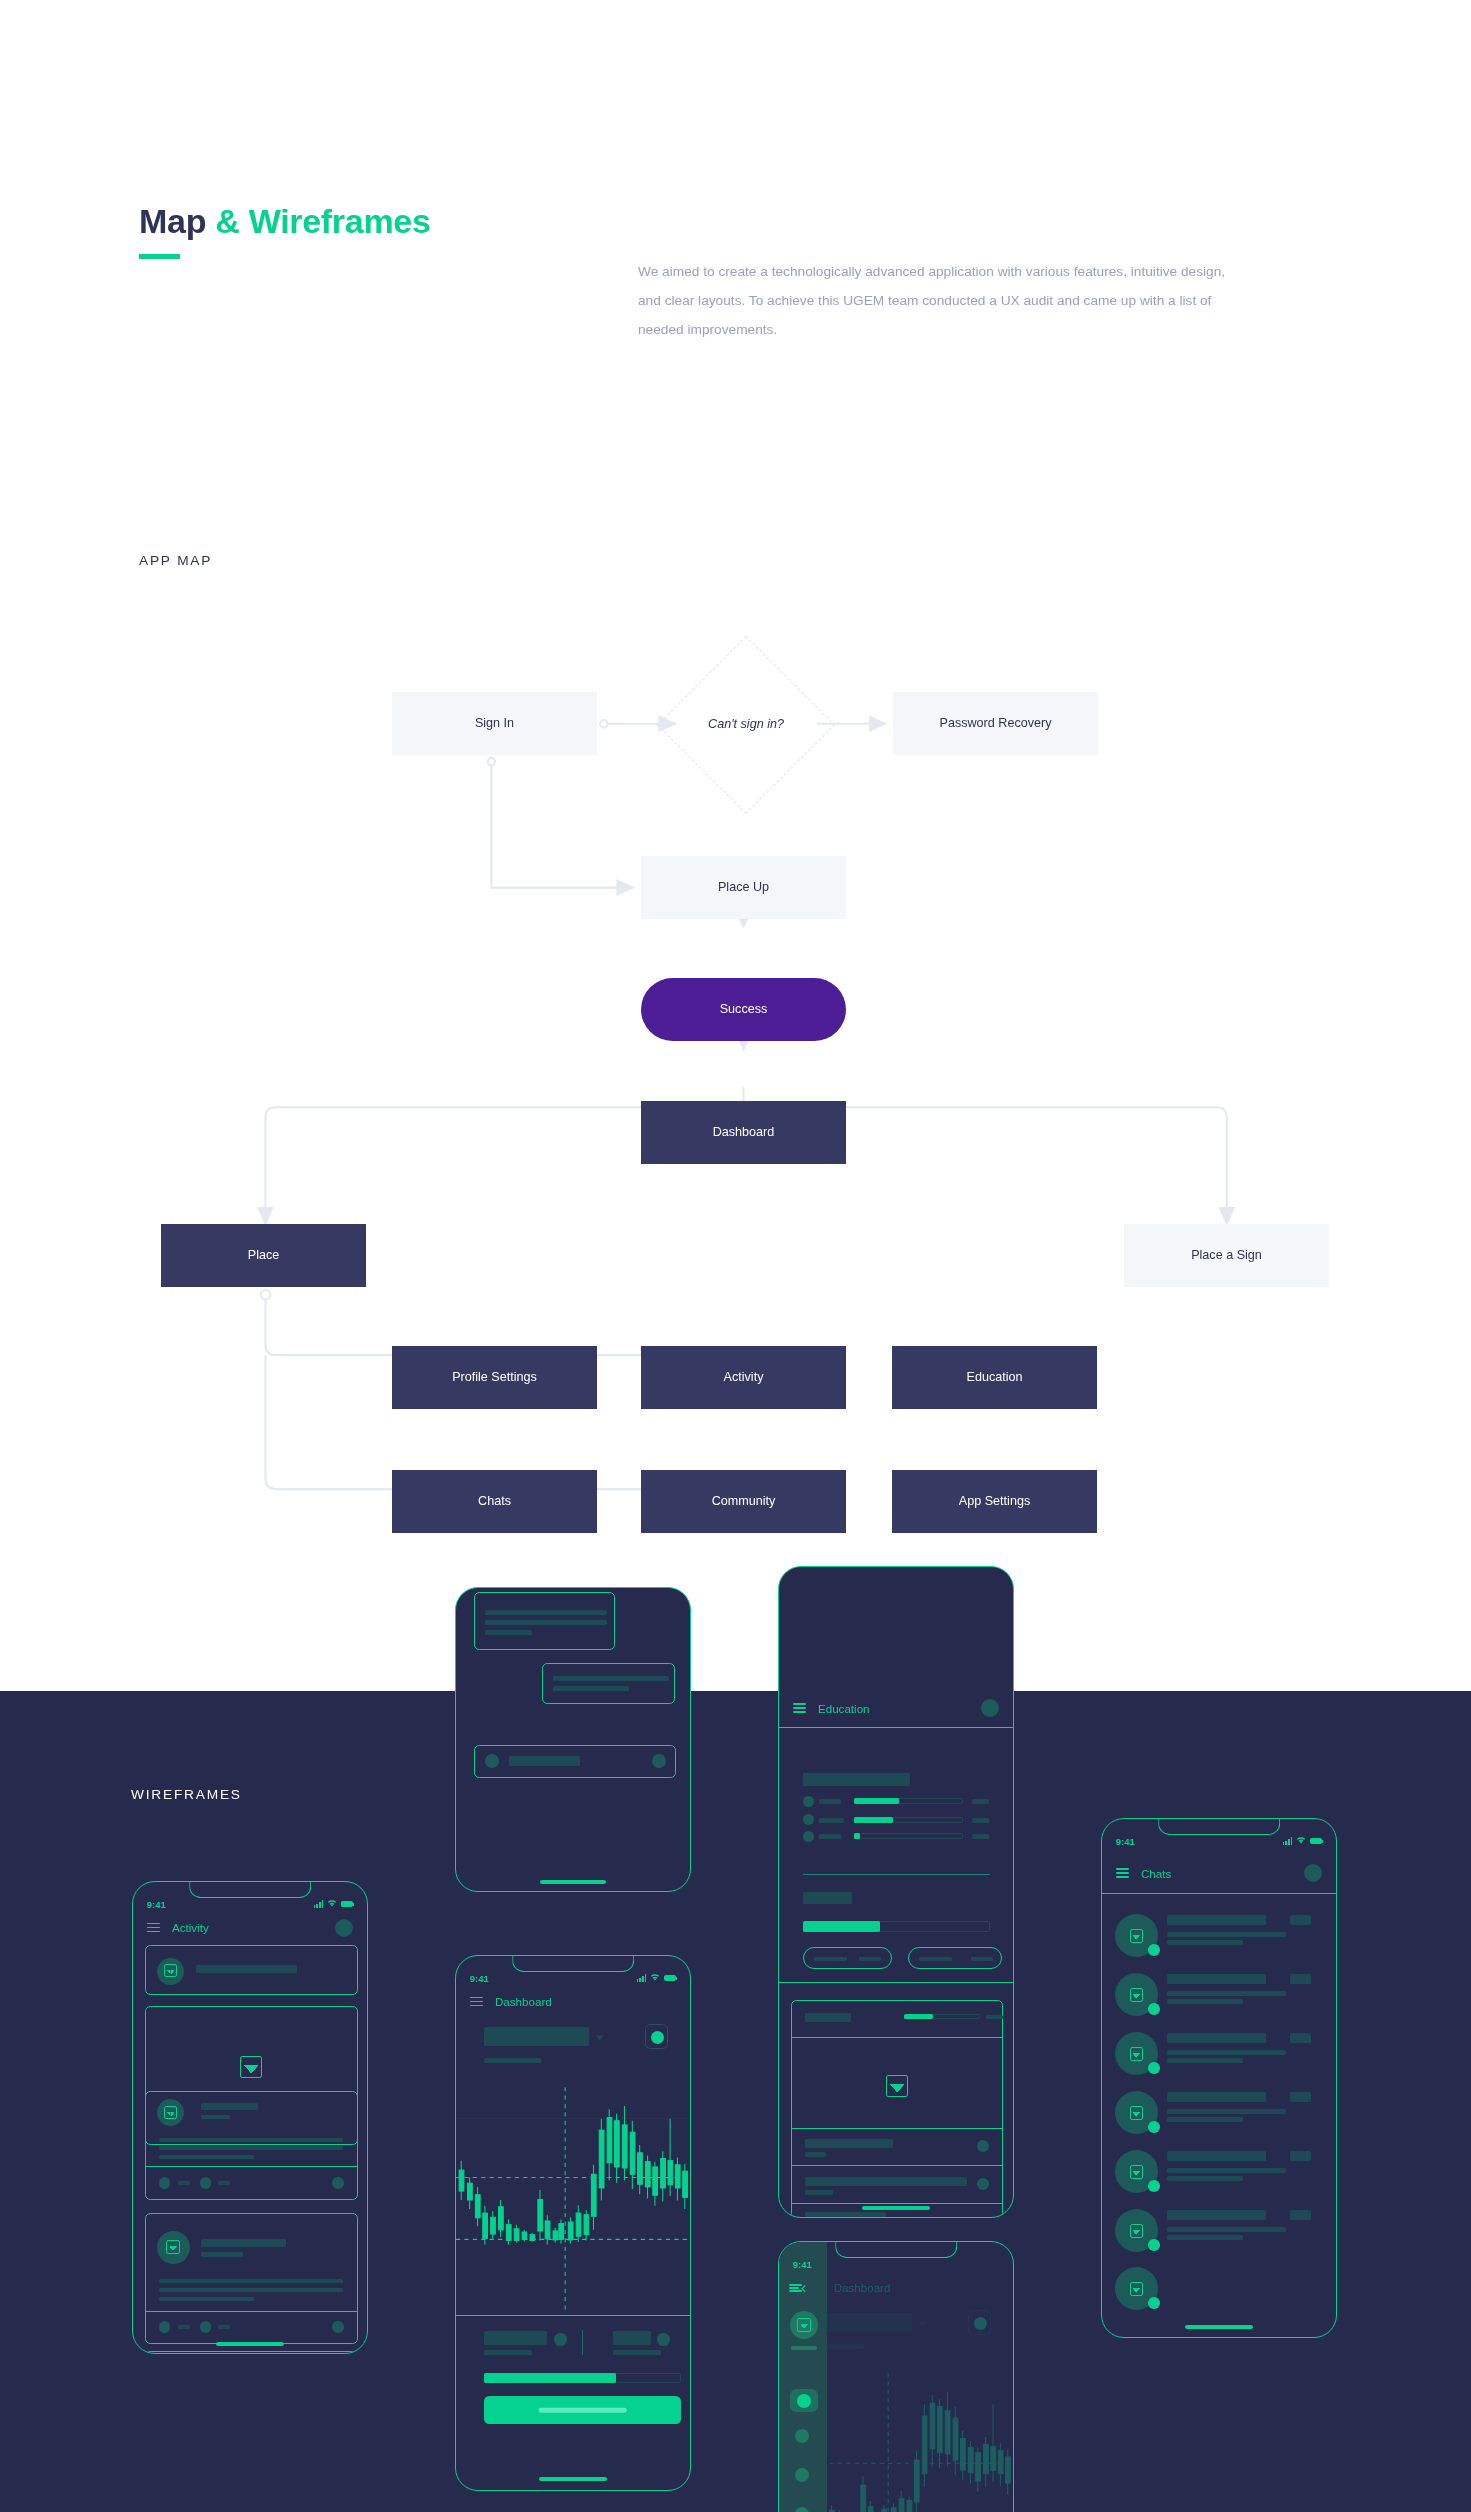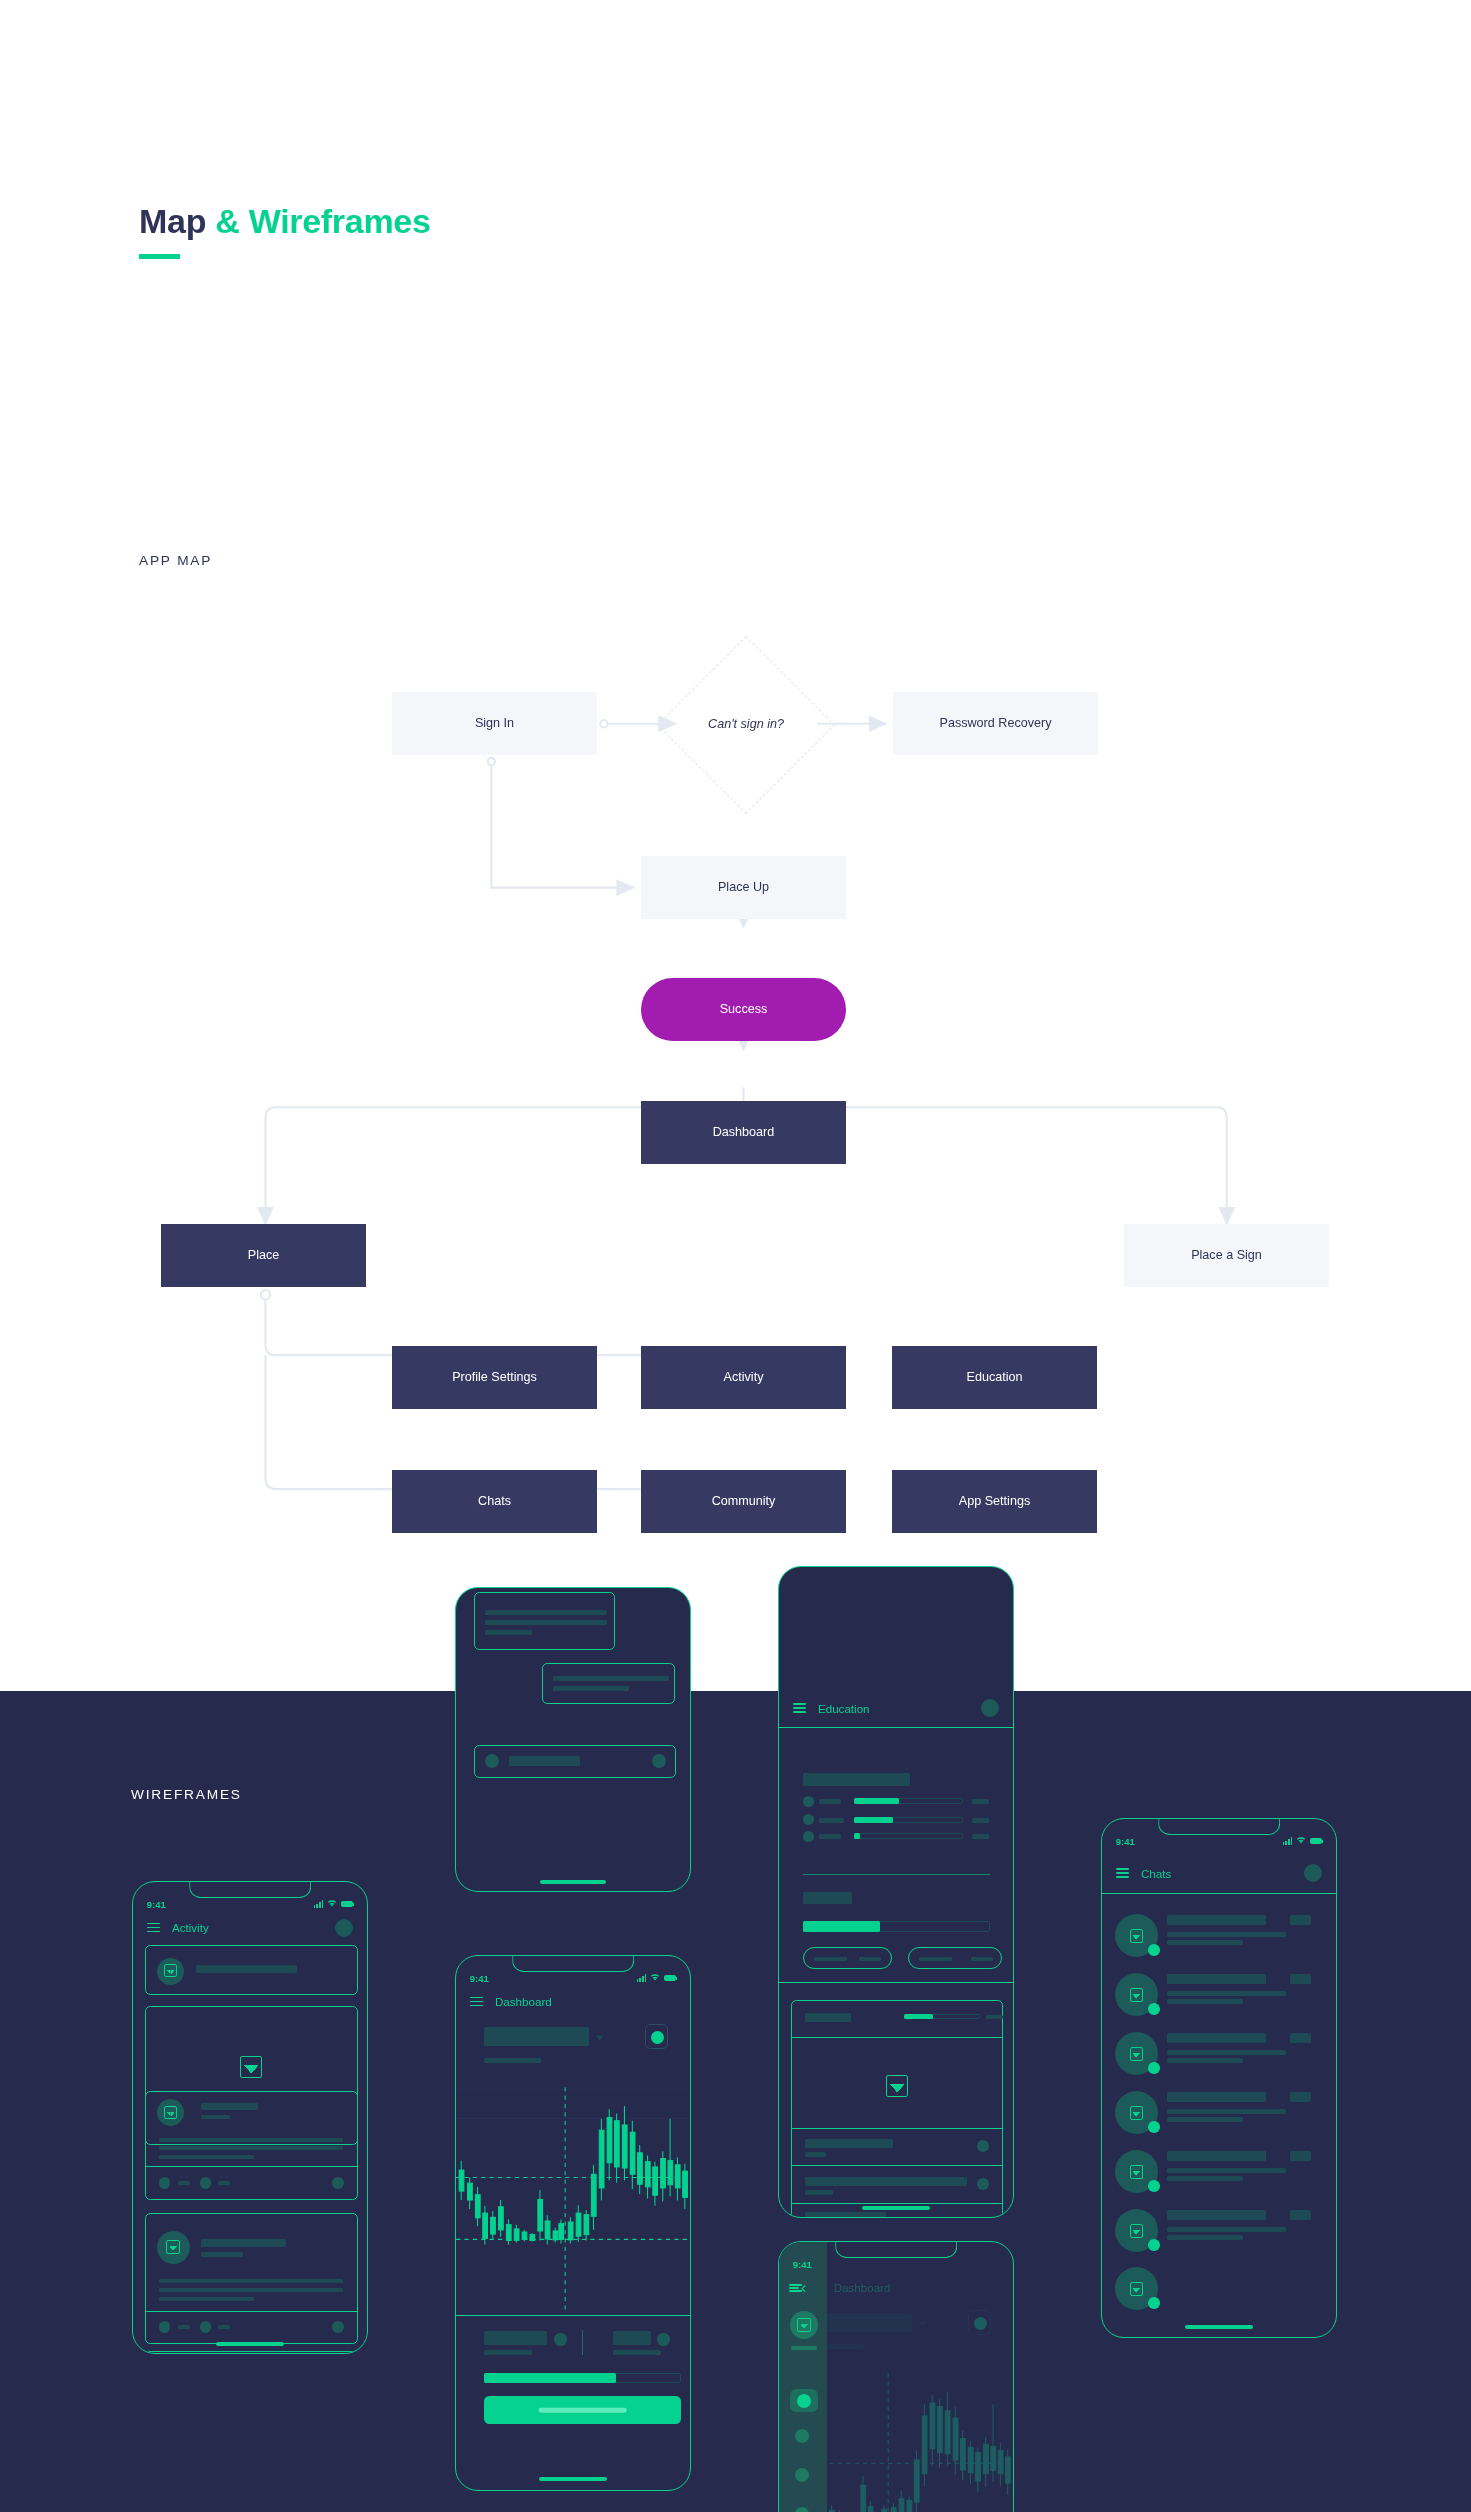--- a/index.html
+++ b/index.html
@@ -49,21 +49,21 @@
   #flow svg{ position:absolute; left:0; top:0; }
 
   .node{
     position:absolute;
     display:flex; align-items:center; justify-content:center;
     font-size:12.6px; text-align:center; line-height:1.2;
     z-index:3;
   }
   .node.light{ background:#f4f6fa; color:#2f3357; }
   .node.dark { background:#363a62; color:#ffffff; }
-  .node.green{ background:#a21caf; color:#ffffff; border-radius:32px; }
+  .node.green{ background:#4c1d95; color:#ffffff; border-radius:32px; }
   .node.diamond{ background:transparent; color:#2f3357;font-style:italic; }
 
   .diamond-shape{
     position:absolute; left:0; top:0; width:100%; height:100%;
     transform:rotate(45deg);
     border:1.1px dashed #e2e6ef; z-index:-1;
   }
 
   
   #wire-section{
@@ -148,20 +148,21 @@
 <body>
 
 <div id="top-section">
 
   <div id="title-block">
     <div id="page-title"><span>Map </span><span class="accent">&amp; Wireframes</span></div>
     <div id="title-rule"></div>
   </div>
 
   <div id="intro-copy">
+    <p>We aimed to create a technologically advanced application with various features, intuitive design, and clear layouts. To achieve this UGEM team conducted a UX audit and came up with a list of needed improvements.</p>
   </div>
 
   <div id="appmap-label">APP MAP</div>
 
   <div id="flow">
     <svg width="1471" height="893" viewBox="0 0 2800 1700">
       <defs>
         <marker id="ah" markerWidth="10" markerHeight="10" refX="8" refY="4" orient="auto">
           <path d="M0,0 L9,4 L0,8 z" fill="#e4e8f0"></path>
         </marker>

